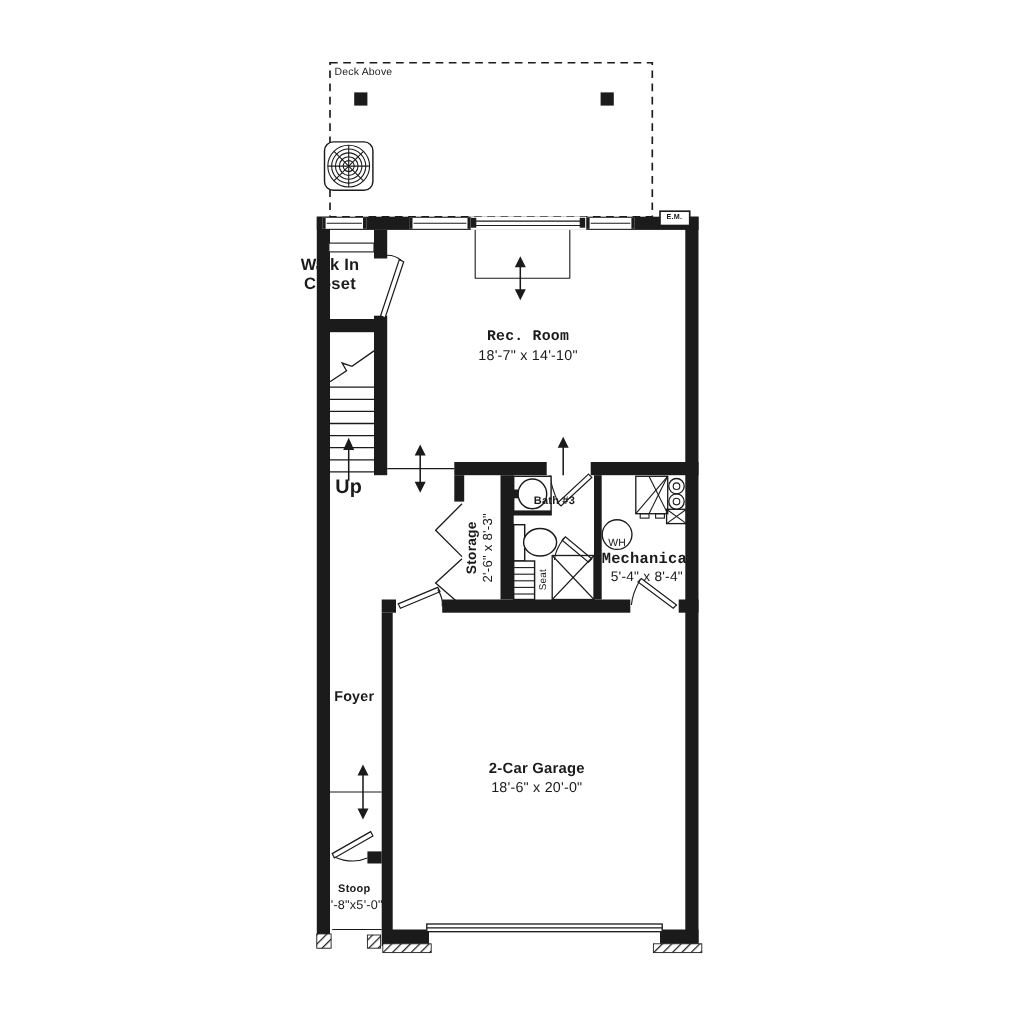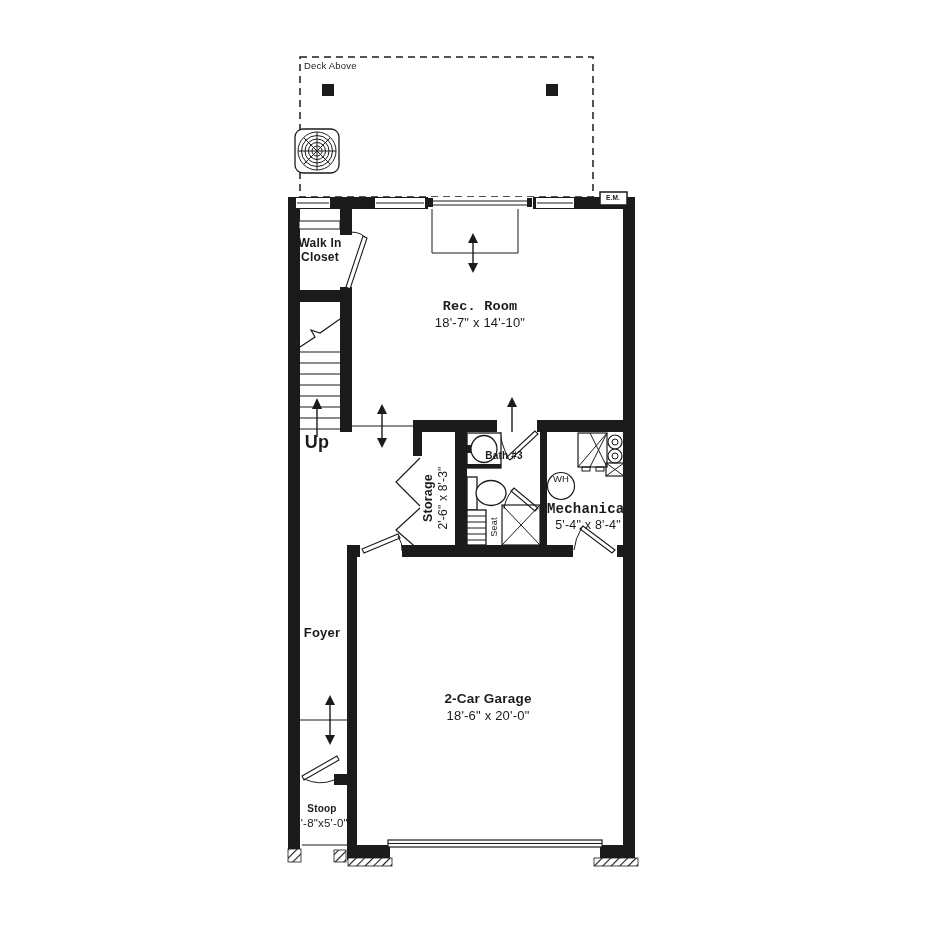--- a/index.html
+++ b/index.html
@@ -236,37 +236,37 @@
   </g>
 
   <g>
     <rect x="388" y="840" width="214" height="7" fill="#fff" stroke="#1b1b1b" stroke-width="1.2"></rect>
     <line class="tn" x1="388" y1="843.5" x2="602" y2="843.5"></line>
   </g>
 </svg>
 
 <div class="lbl topleft" style="left:304px;top:60px;font-size:9.5px;">Deck Above</div>
 
-<div class="lbl wrap2" style="left:320px;top:250px;font-size:12px;">Walk In Closet</div>
+<div class="lbl wrap2" style="left:300px;top:250px;font-size:15px;">Walk In Closet</div>
 
 <div class="lbl" style="left:480px;top:307px;font-size:13.5px;font-family:Liberation Mono, monospace;">Rec. Room</div>
 <div class="lbl dim" style="left:480px;top:323px;font-size:13px;">18'-7" x 14'-10"</div>
 
 <div class="lbl" style="left:317px;top:443px;font-size:18px;">Up</div>
 
 <div class="lbl rot" style="left:436px;top:498px;font-size:12.5px;">
   <div>Storage</div>
   <div class="dim" style="font-size:12px;">2'-6" x 8'-3"</div>
 </div>
 
 <div class="lbl" style="left:504px;top:456px;font-size:10px;">Bath #3</div>
 
 <div class="lbl rot dim" style="left:494px;top:527px;font-size:9px;">Seat</div>
 
-<div class="lbl dim" style="left:561px;top:479px;font-size:9.5px;">WH</div>
+<div class="lbl dim" style="left:561px;top:494px;font-size:9.5px;">WH</div>
 
 <div class="lbl" style="left:590px;top:509px;font-size:14px;font-family:Liberation Mono, monospace;">Mechanical</div>
 <div class="lbl dim" style="left:588px;top:525px;font-size:12.5px;">5'-4" x 8'-4"</div>
 
 <div class="lbl" style="left:613px;top:198px;font-size:6.5px;">E.M.</div>
 
 <div class="lbl" style="left:322px;top:633px;font-size:13px;text-align:center;">Foyer</div>
 
 <div class="lbl" style="left:488px;top:699px;font-size:13.5px;text-align:right;">2-Car Garage</div>
 <div class="lbl dim" style="left:488px;top:716px;font-size:13px;">18'-6" x 20'-0"</div>

